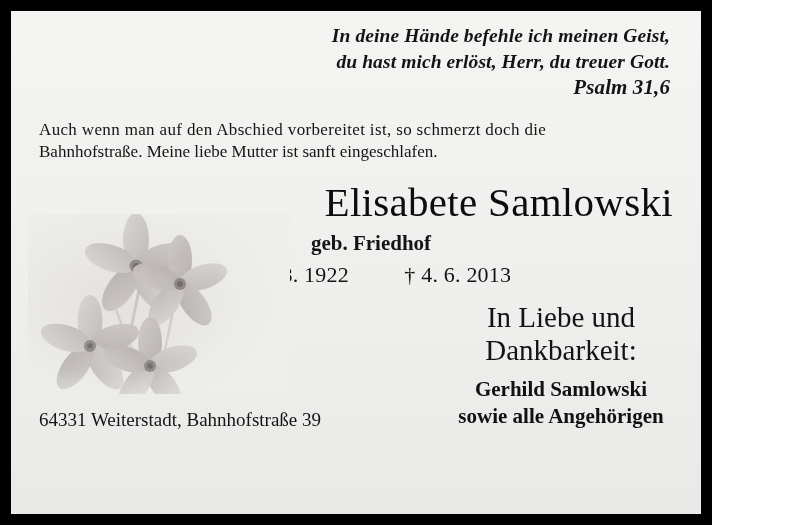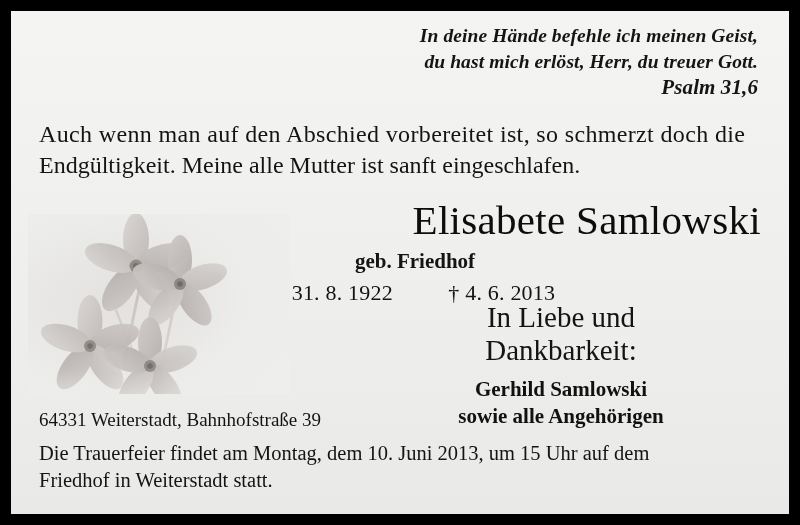--- a/index.html
+++ b/index.html
@@ -10,21 +10,21 @@
   body {
     width: 800px;
     height: 525px;
     font-family: "Liberation Serif", serif;
     color: #1a1a1a;
     overflow: hidden;
   }
   .obituary {
     position: relative;
     box-sizing: border-box;
-    width: 800px;
+    width: 712px;
     height: 525px;
     background: #f2f2f0;
     border: 11px solid #000000;
     padding: 0;
     overflow: hidden;
   }
   .inner {
     position: relative;
     box-sizing: border-box;
     width: 100%;
@@ -43,21 +43,21 @@
     letter-spacing: 0.1px;
     color: #141414;
     margin: 0 3px 0 0;
   }
   .verse div { white-space: nowrap; }
   .verse .ref { font-size: 21px; }
 
   
   .intro {
     margin-top: 17px;
-    font-size: 24px;
+    font-size: 17px;
     line-height: 1.29;
     color: #141414;
     text-align: left;
   }
   .intro .l1 { letter-spacing: 0.35px; }
 
   
   .name-block {
     margin-top: 18px;
     text-align: center;
@@ -141,21 +141,21 @@
   <div class="inner">
 
     <div class="verse">
       <div>In deine Hände befehle ich meinen Geist,</div>
       <div>du hast mich erlöst, Herr, du treuer Gott.</div>
       <div class="ref">Psalm 31,6</div>
     </div>
 
     <div class="intro">
       <div class="l1">Auch wenn man auf den Abschied vorbereitet ist, so schmerzt doch die</div>
-      <div>Endgültigkeit. Meine alle Mutter ist sanft eingeschlafen.</div>
+      <div>Bahnhofstraße. Meine liebe Mutter ist sanft eingeschlafen.</div>
     </div>
 
     <div class="name-block">
       <div class="name">Elisabete Samlowski</div>
       <div class="maiden">geb. Friedhof</div>
       <div class="dates">
         <span>* 31. 8. 1922</span>
         <span class="gap"></span>
         <span>† 4. 6. 2013</span>
       </div>
@@ -240,20 +240,16 @@
     </div>
 
     <div class="thanks">
       <div class="line1">In Liebe und Dankbarkeit:</div>
       <div class="line2">Gerhild Samlowski</div>
       <div class="line3">sowie alle Angehörigen</div>
     </div>
 
     <div class="footer">
       <div class="address">64331 Weiterstadt, Bahnhofstraße 39</div>
-      <div class="ceremony">
-        <div>Die Trauerfeier findet am Montag, dem 10. Juni 2013, um 15 Uhr auf dem</div>
-        <div>Friedhof in Weiterstadt statt.</div>
-      </div>
     </div>
 
   </div>
 </div>
 
 </body></html>

